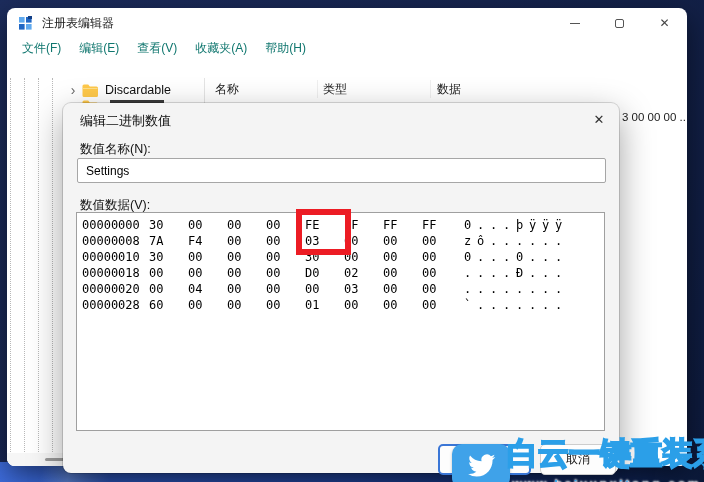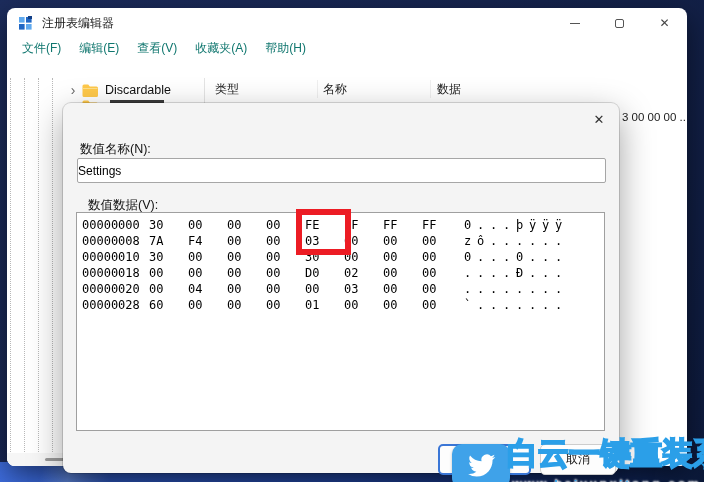--- a/index.html
+++ b/index.html
@@ -58,25 +58,25 @@
   .dialog {
     position:absolute; left:63px; top:103px; width:556px; height:370px;
     background:#f4f4f4; border-radius:8px;
     box-shadow:0 12px 34px rgba(0,0,0,.38), 0 0 0 1px rgba(0,0,0,.14);
     z-index:5;
   }
   .dlg-title { position:absolute; left:17px; top:9px; font-size:13px; color:#0d0d0d; }
   .dlg-close { position:absolute; right:7px; top:4px; width:26px; height:24px; display:flex; align-items:center; justify-content:center; font-size:13px; color:#333; }
   .dlg-label { position:absolute; font-size:12.5px; color:#111; }
   .lbl-name { left:17px; top:38px; }
-  .lbl-data { left:17px; top:94px;margin-left:8px; }
+  .lbl-data { left:17px; top:94px; }
   .input-name {
     position:absolute; left:14px; top:55px; width:529px; height:25px;
     background:#fff; border:1px solid #a6a6a6; border-radius:2px;
-    font-family:"Liberation Sans", sans-serif; font-size:12px; color:#000; 
+    font-family:"Liberation Sans", sans-serif; font-size:12px; color:#000; padding-left:8px;
   }
   .hexbox {
     position:absolute; left:13px; top:109px; width:529px; height:219px;
     background:#fff; border:1px solid #9f9f9f; overflow:hidden;
     font-family:"DejaVu Sans Mono", monospace; font-size:12px; color:#000;
     padding-top:4px;
   }
   .hex-row { display:flex; height:16px; line-height:16px; padding-left:5px; white-space:pre; }
   .hx-addr { width:67px; }
   .hx-byte { width:39px; }
@@ -171,30 +171,31 @@
         </svg>
         <span style="display:inline-block;width:54px;height:13px;background:#3a3a3a;margin-left:12px;"></span>
       </div>
       <div class="tree-hscroll">
         <div class="tree-hthumb"></div>
       </div>
     </div>
 
     <div class="list-panel">
       <div class="list-header" id="list-header">
+          <span class="list-col">名称</span>
           <span class="list-col">类型</span>
-          <span class="list-col">名称</span>
           <span class="list-col">数据</span>
         </div>
       <span class="partial-data">3 00 00 00 ...</span>
     </div>
   </div>
 </div>
 
 <div class="dialog">
+  <span class="dlg-title">编辑二进制数值</span>
   <div class="dlg-close">
     <span>✕</span>
   </div>
 
   <span class="dlg-label lbl-name">数值名称(N):</span>
   <input class="input-name" type="text" readonly="" value="Settings" style="">
 
   <span class="dlg-label lbl-data">数值数据(V):</span>
   <div class="hexbox" id="hexbox">
       <div class="hex-row"><span class="hx-addr">00000000</span><span class="hx-byte">30</span><span class="hx-byte">00</span><span class="hx-byte">00</span><span class="hx-byte">00</span><span class="hx-byte">FE</span><span class="hx-byte">FF</span><span class="hx-byte">FF</span><span class="hx-byte">FF</span><span class="hx-gap"></span><span class="hx-asc">0</span><span class="hx-asc">.</span><span class="hx-asc">.</span><span class="hx-asc">.</span><span class="hx-asc">þ</span><span class="hx-asc">ÿ</span><span class="hx-asc">ÿ</span><span class="hx-asc">ÿ</span></div>

